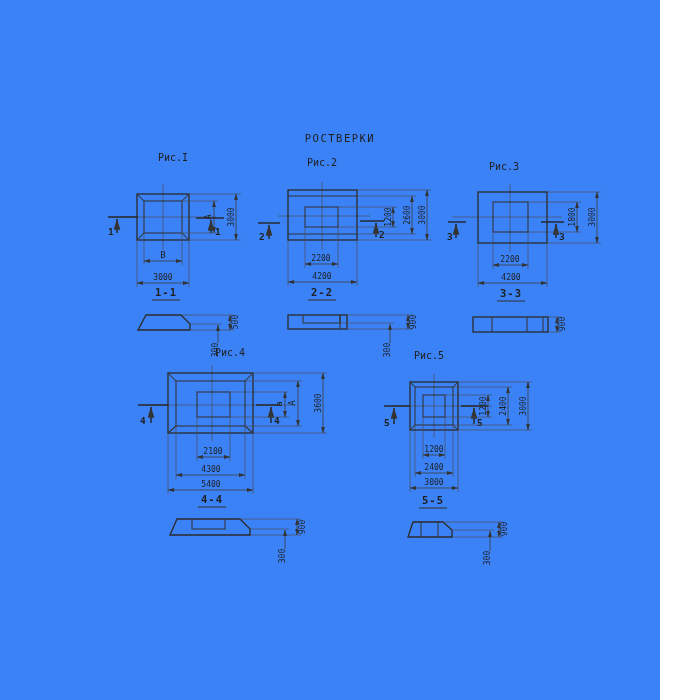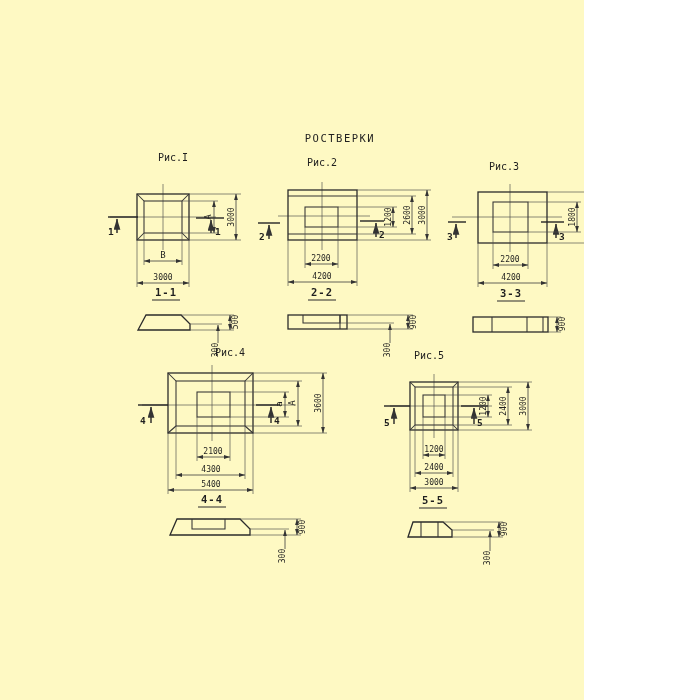--- a/index.html
+++ b/index.html
@@ -1,17 +1,17 @@
 <!DOCTYPE html>
 <html><head>
 <meta charset="utf-8">
 <style>
   html,body{margin:0;padding:0;background:#ffffff;}
-  .page{position:relative;width:572px;height:700px;background:#fef9c3;overflow:hidden;
-        font-family:"DejaVu Sans Mono", monospace;padding-left:12px;}
+  .page{position:relative;width:660px;height:700px;background:#3b82f6;overflow:hidden;
+        font-family:"DejaVu Sans Mono", monospace;}
   svg{position:absolute;left:0;top:0;}
   .thick{stroke:#2b2b2b;stroke-width:1.3;fill:none;stroke-linejoin:miter;}
   .mid{stroke:#333;stroke-width:1.05;fill:none;}
   .thin{stroke:#4a4a4a;stroke-width:0.65;fill:none;}
   .dim{stroke:#3c3c3c;stroke-width:0.8;fill:none;}
   .cut{stroke:#242424;stroke-width:1.4;fill:none;}
   text{fill:#1f1f1f;font-family:"DejaVu Sans Mono", monospace;}
   .num{font-size:8px;}
   .letter{font-size:9px;}
   .cap{font-size:10px;}

